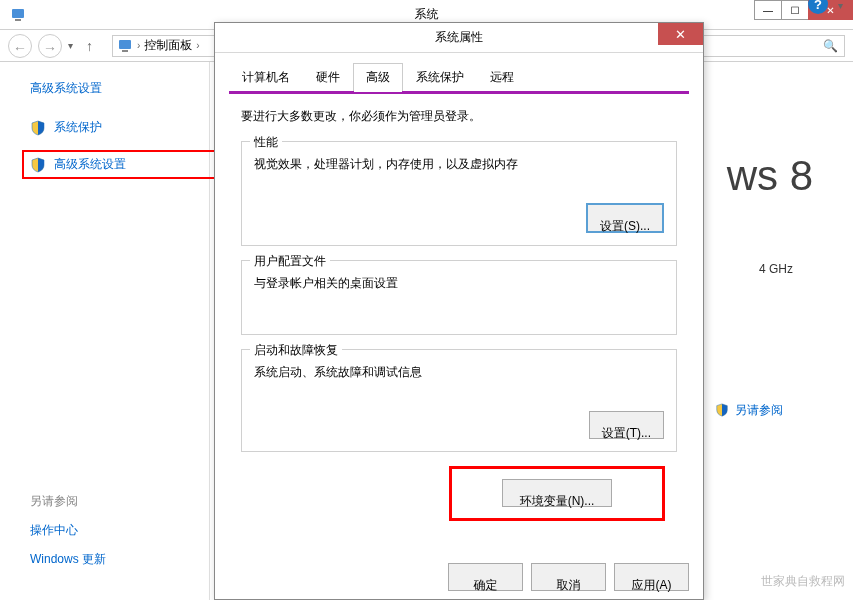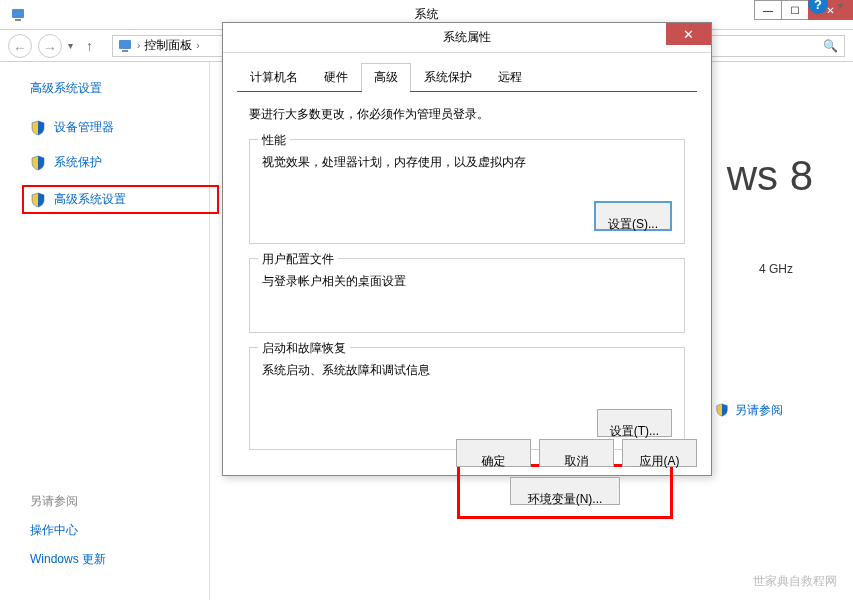--- a/index.html
+++ b/index.html
@@ -35,27 +35,27 @@
     .sidebar-footer .footer-link { color: #0066cc; margin-bottom: 12px; cursor: pointer; }
     
     .main-panel { flex: 1; padding: 20px 40px; position: relative; }
     .os-brand { position: absolute; right: 40px; top: 90px; font-size: 42px; font-weight: 300; color: #404040; font-family: "Segoe UI Light", sans-serif; }
     .ghz-text { position: absolute; right: 60px; top: 200px; color: #333; }
     .change-link { position: absolute; right: 70px; top: 340px; color: #0066cc; cursor: pointer; display: flex; align-items: center; gap: 4px; }
     .help-icon { position: absolute; right: 25px; top: -6px; width: 20px; height: 20px; border-radius: 50%; background: #1979ca; color: #fff; display: flex; align-items: center; justify-content: center; font-size: 13px; font-weight: bold; }
     .help-arrow { position: absolute; right: 10px; top: 0px; color: #666; font-size: 10px; }
     
     
-    .dialog { position: absolute; left: 222px; top: 22px; width: 490px; height: 454px; background: #fff; border: 1px solid #888; box-shadow: 2px 2px 8px rgba(0,0,0,0.2); }
+    .dialog { position: absolute; left: 214px; top: 22px; width: 490px; height: 578px; background: #fff; border: 1px solid #888; box-shadow: 2px 2px 8px rgba(0,0,0,0.2); }
     .dialog-titlebar { height: 30px; background: #fff; border-bottom: 1px solid #d8d8d8; display: flex; align-items: center; justify-content: center; position: relative; }
     .dialog-titlebar .title { font-size: 12px; }
     .dialog-close { position: absolute; right: 0; top: 0; width: 45px; height: 22px; background: #c75050; color: #fff; display: flex; align-items: center; justify-content: center; font-size: 13px; cursor: pointer; }
     
     .dialog-body { padding: 10px 14px; }
-    .tabs { display: flex; border-bottom: 1px solid #a21caf; margin-bottom: 14px; }
+    .tabs { display: flex; border-bottom: 3px solid #a21caf; margin-bottom: 14px; }
     .tab { padding: 5px 12px; border: 1px solid transparent; border-bottom: none; cursor: pointer; font-size: 12px; background: #fff; }
     .tab.active { border-color: #ccc; background: #fff; position: relative; }
     .tab.active::after { content: ''; position: absolute; bottom: -1px; left: 0; right: 0; height: 1px; background: #fff; }
     
     .dialog-content { padding: 0 12px; }
     .admin-note { margin-bottom: 16px; }
     
     .group { border: 1px solid #d0d0d0; padding: 14px 12px 12px; margin-bottom: 14px; position: relative; }
     .group-title { position: absolute; top: -8px; left: 8px; background: #fff; padding: 0 4px; font-size: 12px; }
     .group-desc { margin-bottom: 30px; font-size: 12px; }
@@ -63,21 +63,21 @@
     .win-btn { min-width: 75px; height: 24px; border: 1px solid #aaa; background: #f0f0f0; padding: 13px 12px; font-size: 12px; cursor: pointer; font-family: inherit; }
     .win-btn.focused { border: 2px solid #5a9fd4; }
     
     .env-row { display: flex; justify-content: flex-end; margin-top: 14px; padding-right: 12px; }
     .env-highlight { border: 3px solid #ff0000; padding: 10px 50px; display: inline-block; }
     .env-highlight .win-btn { min-width: 110px; }
     
     .dialog-footer { position: absolute; bottom: 8px; right: 14px; display: flex; gap: 8px; }
     .dialog-footer .win-btn { min-width: 75px; }
     
-    .watermark { position: absolute; bottom: 10px; right: 16px; color: #bbb; font-size: 12px; z-index: -1; }
+    .watermark { position: absolute; bottom: 10px; right: 8px; color: #bbb; font-size: 12px; z-index: -1; }
   </style>
 </head>
 <body>
 
 <div class="main-titlebar">
   <span class="app-icon">
     <svg width="16" height="16" viewBox="0 0 16 16">
         <rect x="2" y="2" width="12" height="9" fill="#4a90d9" rx="1"></rect>
         <rect x="5" y="12" width="6" height="2" fill="#888"></rect>
       </svg>
@@ -114,27 +114,20 @@
 <div class="content-area">
   <div class="sidebar">
     <div class="help-icon">?</div>
     <div class="help-arrow">▾</div>
     <div class="sidebar-title">高级系统设置</div>
     <div class="sidebar-item">
       <span class="shield-icon"><svg width="16" height="16" viewBox="0 0 16 16">
             <path d="M8 1 L14 3 L14 8 Q14 13 8 15 Q2 13 2 8 L2 3 Z" fill="#f5c842" stroke="#1565c0" stroke-width="0.5"></path>
             <path d="M8 1 L14 3 L14 8 Q14 13 8 15 L8 1 Z" fill="#1565c0"></path>
           </svg></span>
-      <span>设备管理器</span>
-    </div>
-    <div class="sidebar-item">
-      <span class="shield-icon"><svg width="16" height="16" viewBox="0 0 16 16">
-            <path d="M8 1 L14 3 L14 8 Q14 13 8 15 Q2 13 2 8 L2 3 Z" fill="#f5c842" stroke="#1565c0" stroke-width="0.5"></path>
-            <path d="M8 1 L14 3 L14 8 Q14 13 8 15 L8 1 Z" fill="#1565c0"></path>
-          </svg></span>
       <span>系统保护</span>
     </div>
     <div class="sidebar-item highlighted">
       <span class="shield-icon"><svg width="16" height="16" viewBox="0 0 16 16">
             <path d="M8 1 L14 3 L14 8 Q14 13 8 15 Q2 13 2 8 L2 3 Z" fill="#f5c842" stroke="#1565c0" stroke-width="0.5"></path>
             <path d="M8 1 L14 3 L14 8 Q14 13 8 15 L8 1 Z" fill="#1565c0"></path>
           </svg></span>
       <span>高级系统设置</span>
     </div>
     <div class="sidebar-footer">

